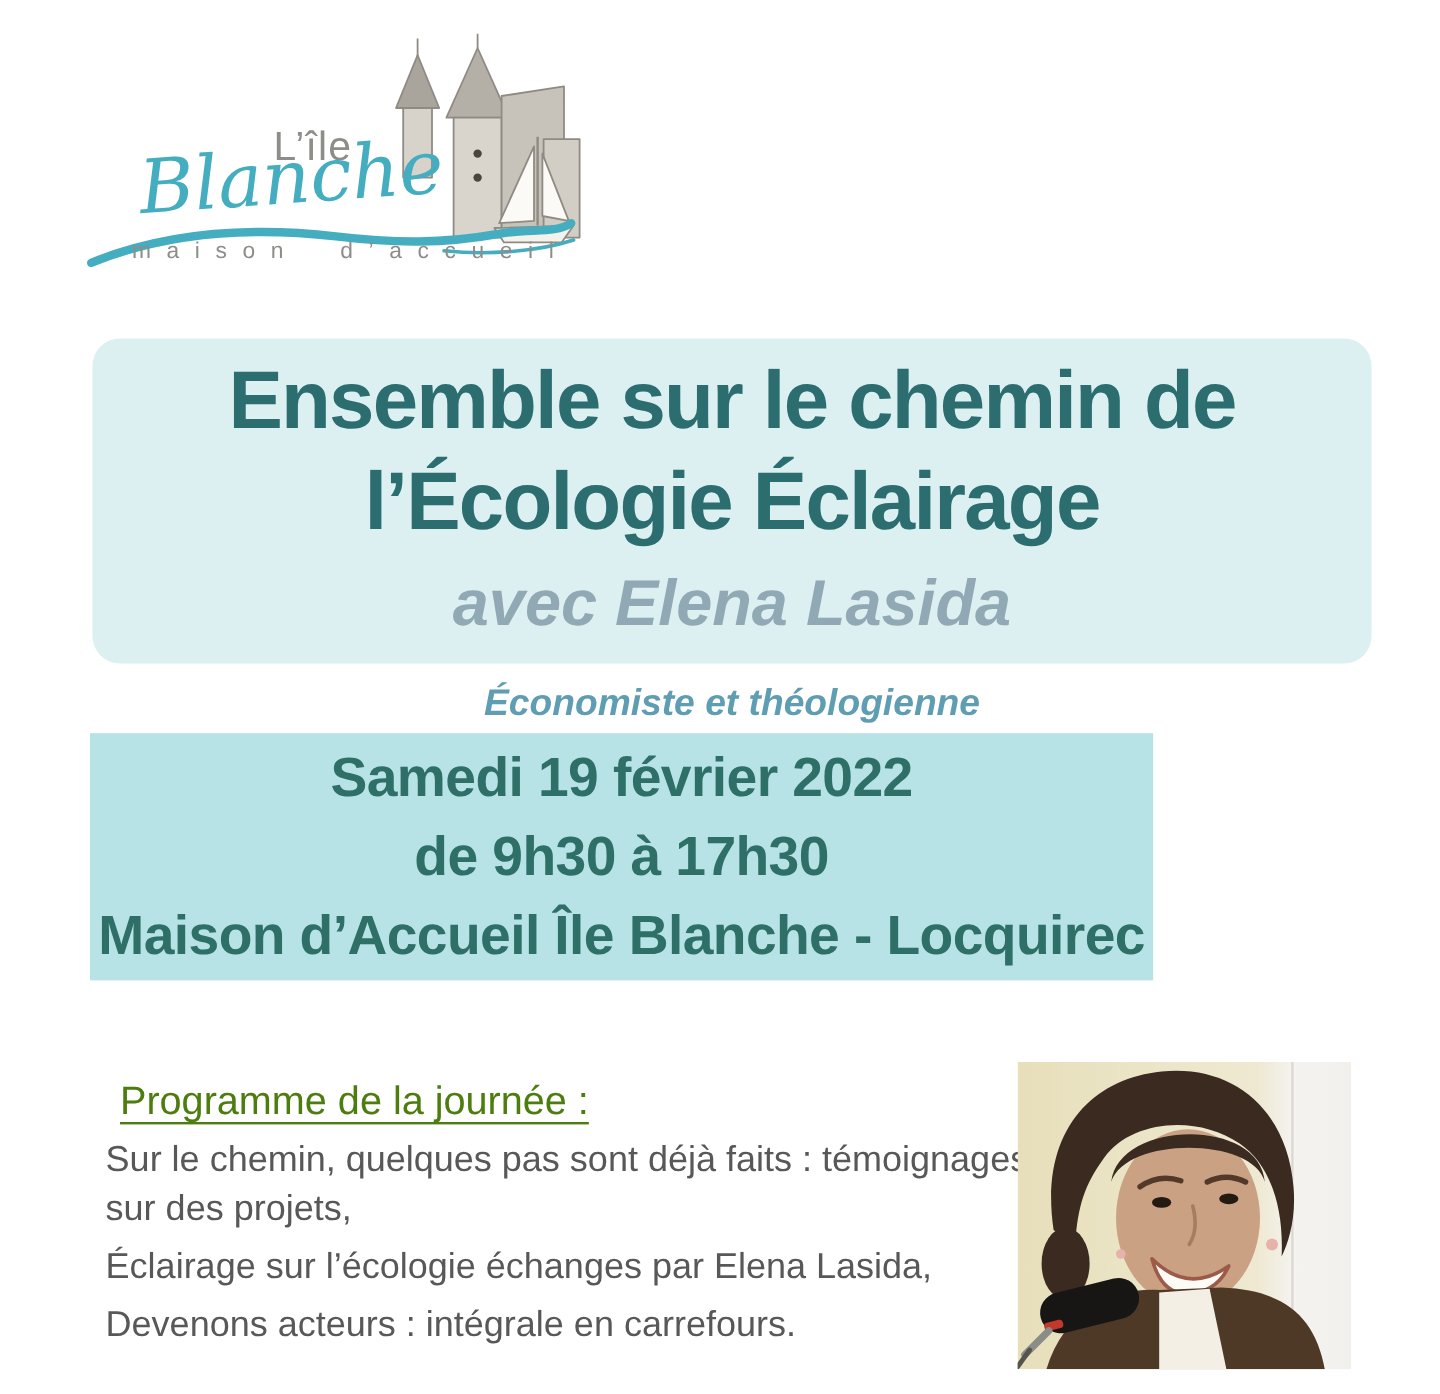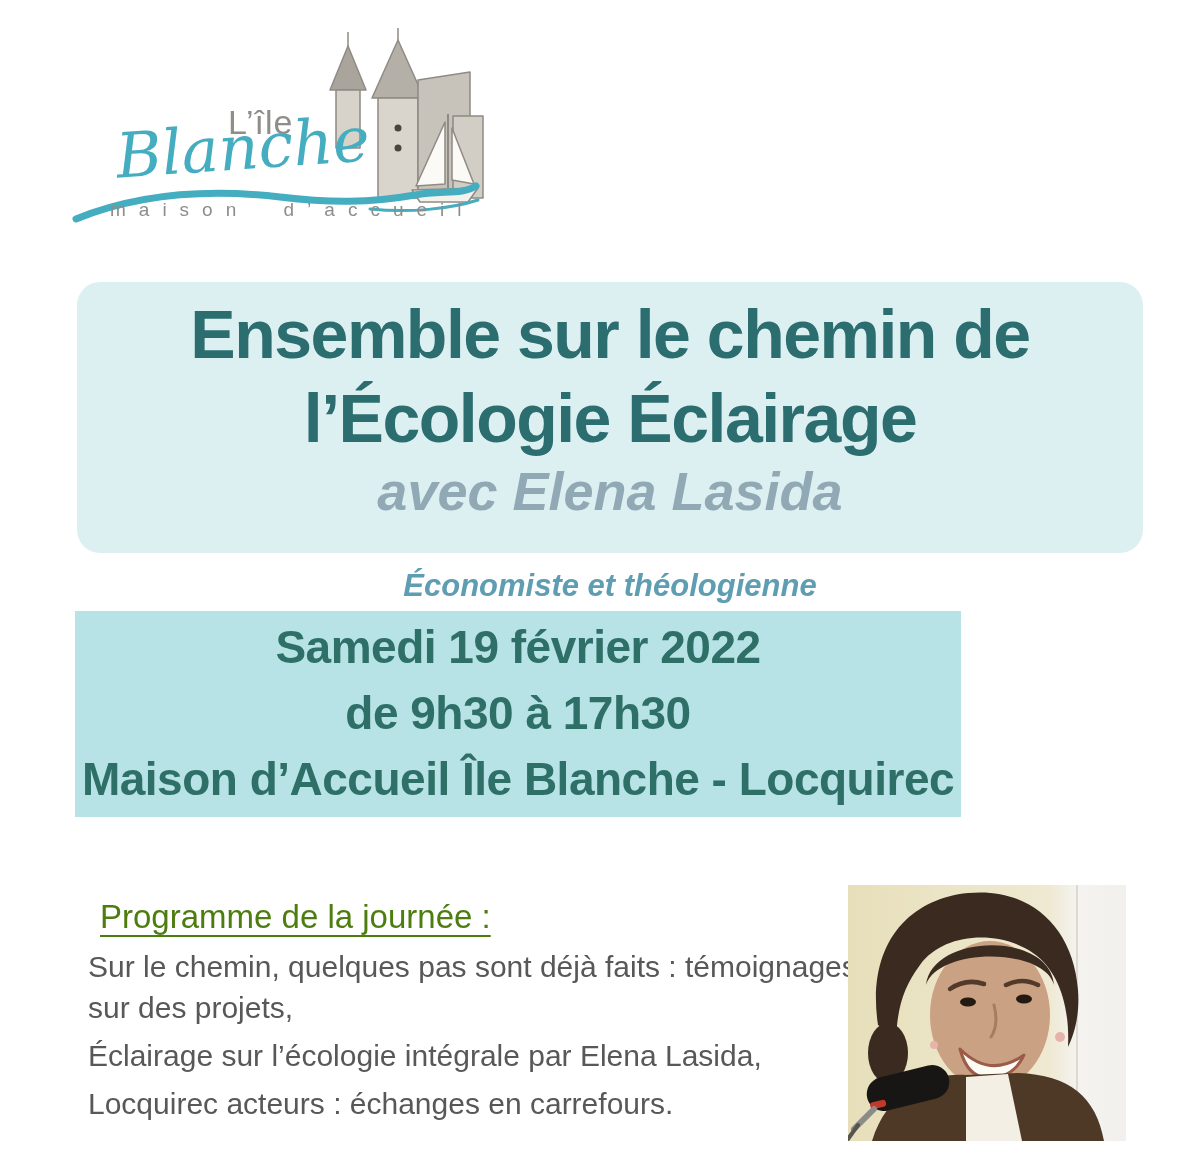--- a/index.html
+++ b/index.html
@@ -31,21 +31,21 @@
   .title-block {
     position:absolute; left:77px; top:282px; width:1066px; height:271px;
     background:#dcf0f2; text-align:center;border-radius:23px;
   }
   .title-line {
     font-size:68px; font-weight:bold; color:#2c6d70;
     line-height:84px; letter-spacing:-1.5px;
   }
   .title-line.first { padding-top:10px; }
   .title-sub {
-    font-size:54px; font-weight:bold; font-style:italic;
+    margin-top:12px; font-size:54px; font-weight:bold; font-style:italic;
     color:#91a9b4; letter-spacing:0;
   }
 
   .role {
     position:absolute; left:77px; top:568px; width:1066px; text-align:center;
     font-size:31px; font-weight:bold; font-style:italic; color:#5f9db2;
   }
 
   
   .date-block {
@@ -118,22 +118,22 @@
   <section class="date-block">
     <div class="date-line">Samedi 19 février 2022</div>
     <div class="date-line">de 9h30 à 17h30</div>
     <div class="date-line">Maison d’Accueil Île Blanche - Locquirec</div>
   </section>
 
   <h2 class="program-heading">Programme de la journée : </h2>
 
   <div class="program-body">
     <p>Sur le chemin, quelques pas sont déjà faits : témoignages sur des projets,</p>
-    <p>Éclairage sur l’écologie intégrale par Elena Lasida,</p>
-    <p>Locquirec acteurs : échanges en carrefours.</p>
+    <p>Éclairage sur l’écologie échanges par Elena Lasida,</p>
+    <p>Devenons acteurs : intégrale en carrefours.</p>
   </div>
 
   <div class="photo">
     <svg width="278" height="256" viewBox="0 0 278 256">
       <defs>
         <linearGradient id="pbg" x1="0" y1="0" x2="1" y2="0">
           <stop offset="0" stop-color="#e7dfba"></stop>
           <stop offset="0.72" stop-color="#efe9d2"></stop>
           <stop offset="0.83" stop-color="#f4f3f0"></stop>
           <stop offset="1" stop-color="#f1f0ed"></stop>

